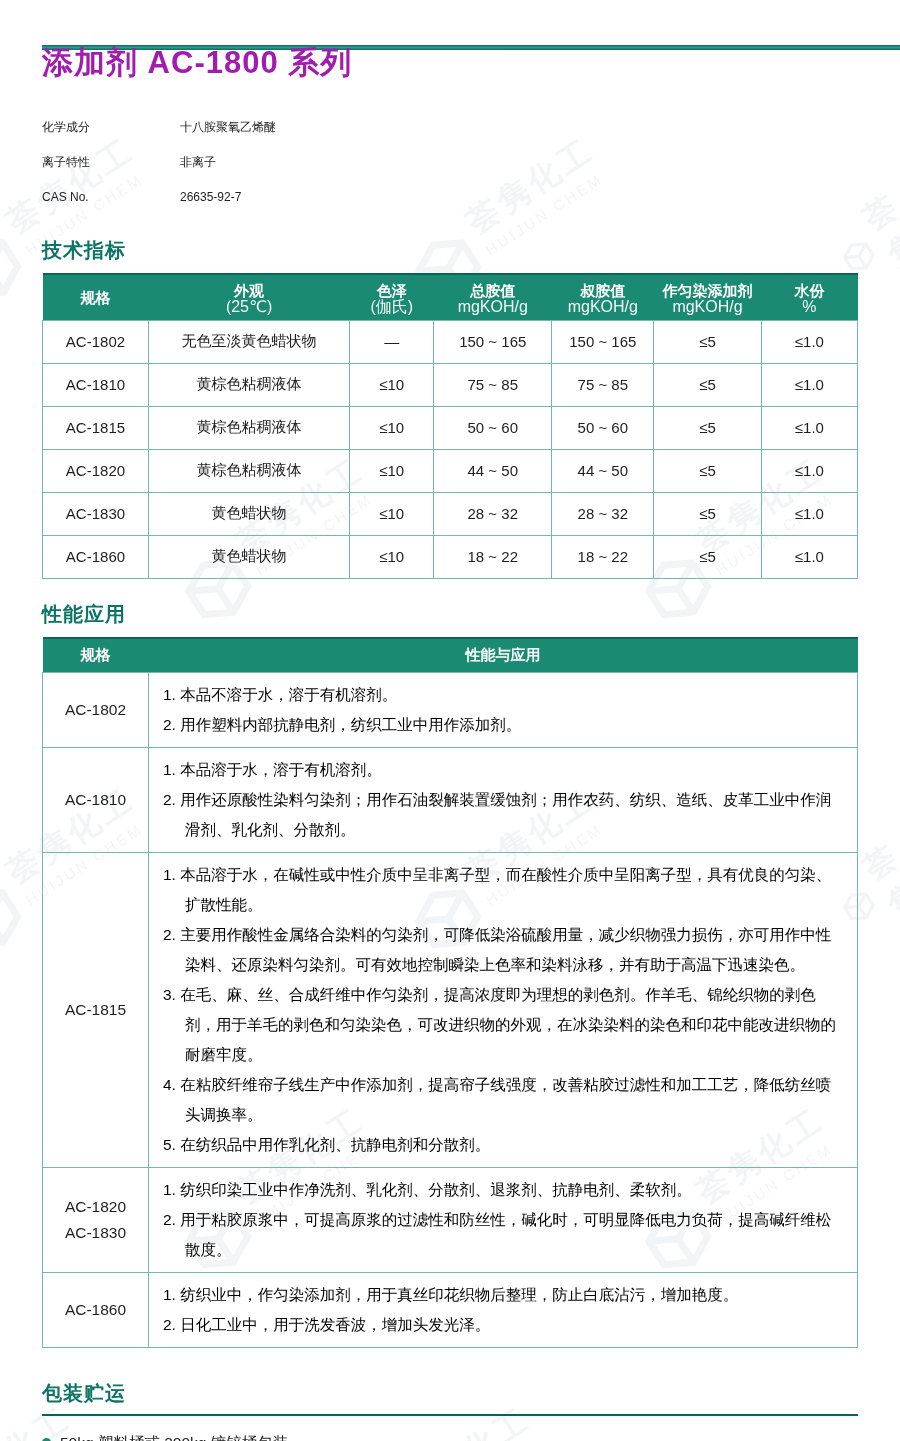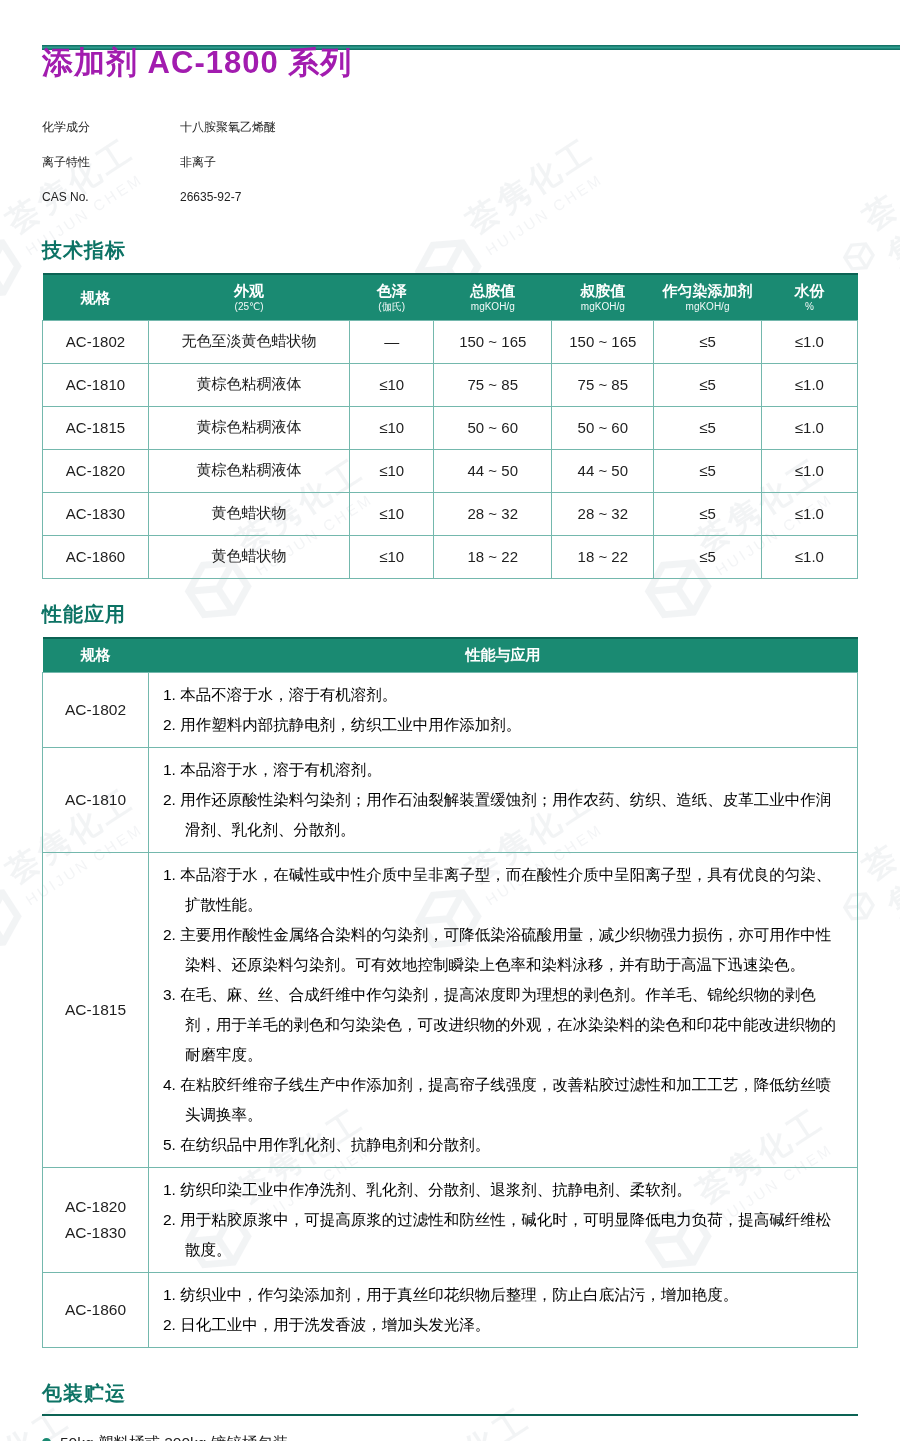--- a/index.html
+++ b/index.html
@@ -30,21 +30,21 @@
 
   .section-title { margin-top:22px; font-size:20px; font-weight:bold; color:#0d7365; letter-spacing:1px; }
   .rule { height:2px; background:#0c6354; margin-top:7px; }
 
   table { border-collapse:collapse; table-layout:fixed; width:816px; }
   .tech-table { margin-top:9px; }
   .tech-table th { background:#1a8a72; color:#ffffff; border:none; vertical-align:middle;
     height:46px; padding:2px 0; }
   .tech-table thead { border-top:2px solid #0c6354; }
   .th-main { font-size:15px; font-weight:bold; line-height:19px; }
-  .th-sub  { font-size:10px; font-weight:normal; line-height:14px; opacity:.95; }
+  .th-sub  { font-size:16px; font-weight:normal; line-height:14px; opacity:.95; }
   .tech-table td { border:1px solid #74b8ad; text-align:center; vertical-align:middle;
     height:43px; font-size:15px; color:#1e1e1e; font-weight:500; background:transparent; }
 
   .perf-table { margin-top:9px; }
   .perf-table th { background:#1a8a72; color:#ffffff; border:none; height:35px;
     font-size:15px; font-weight:bold; vertical-align:middle; }
   .perf-table thead { border-top:2px solid #0c6354; }
   .perf-table td { border:1px solid #74b8ad; vertical-align:middle; background:transparent; }
   .spec-cell { text-align:center; font-size:15.5px; font-weight:500; color:#1e1e1e; }
   .spec-line { line-height:26px; }

